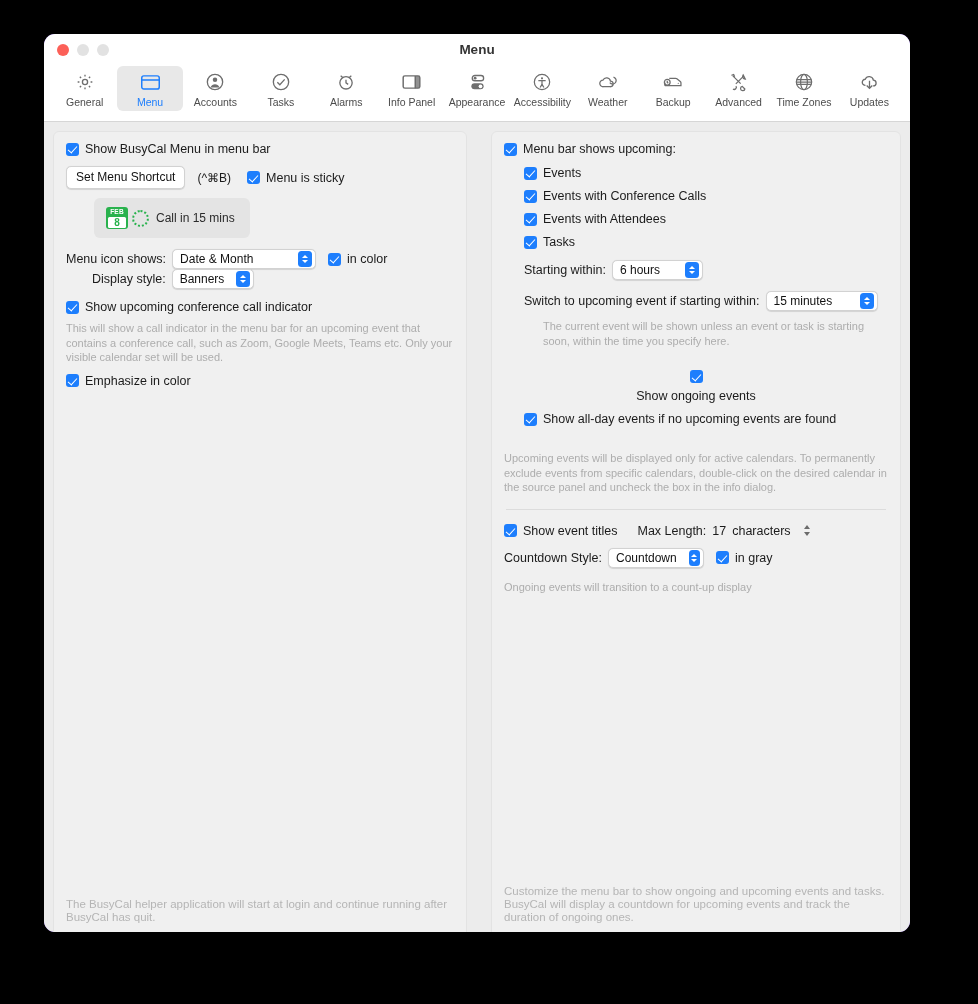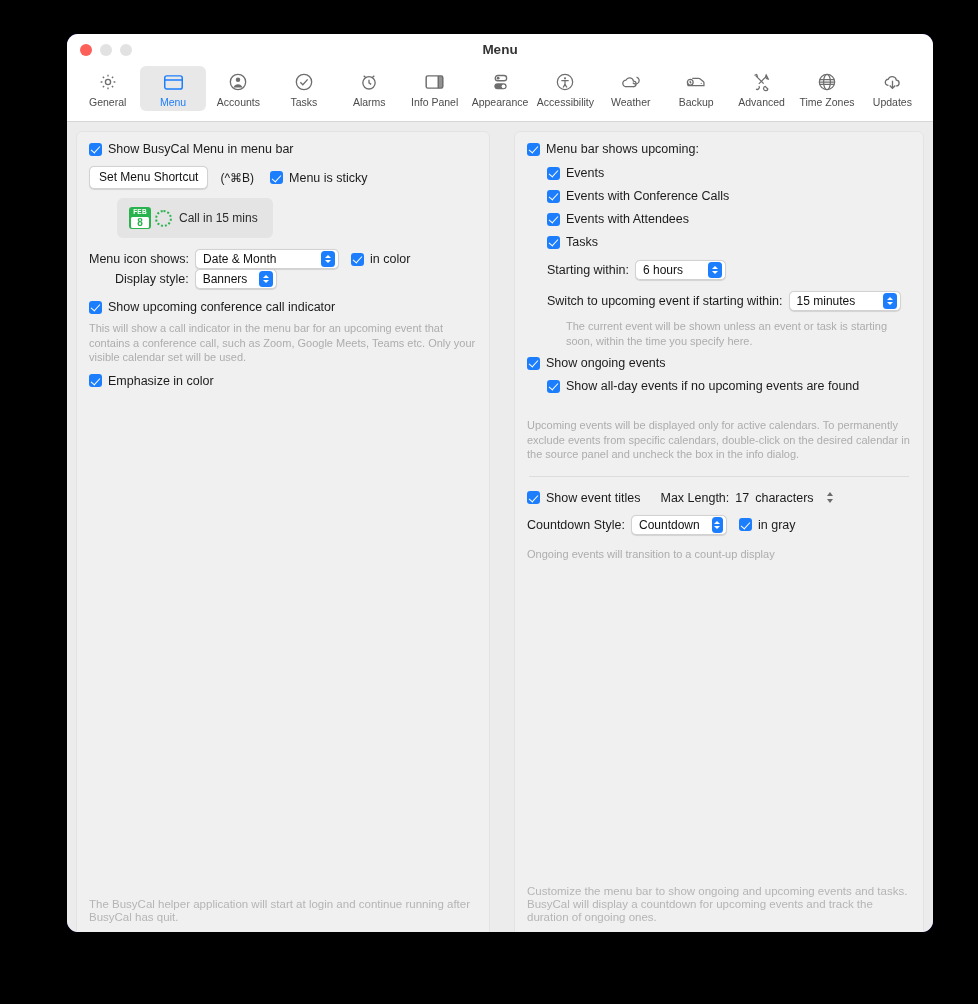--- a/index.html
+++ b/index.html
@@ -6,21 +6,21 @@
   html, body {
     width: 978px; height: 1004px;
     background: #000;
     font-family: "Liberation Sans", sans-serif;
     -webkit-font-smoothing: antialiased;
   }
 
   
   .window {
     position: absolute;
-    left: 67px; top: 34px;
+    left: 44px; top: 34px;
     width: 866px; height: 898px;
     background: #8b5cf6;
     border-radius: 11px;
     overflow: hidden;
     box-shadow: 0 14px 40px rgba(0,0,0,.55);
   }
 
   
   .titlebar {
     position: relative;
@@ -506,21 +506,21 @@
           <span class="spacer"></span>
           <span class="stepper-blue">
               <i class="up"></i>
               <i class="down"></i>
             </span>
         </span>
       </div>
 
       <div class="help indent1" style="margin-top:8px;margin-left:39px;">The current event will be shown unless an event or task is starting soon, within the time you specify here.</div>
 
-      <div class="row" style="margin-top:8px;">
+      <div class="row" style="margin-top:22px;flex-direction:column;">
         <span class="cb"></span>
         <span class="cb-label">Show ongoing events</span>
       </div>
 
       <div class="row indent1" style="margin-top:9px;">
         <span class="cb"></span>
         <span class="cb-label">Show all-day events if no upcoming events are found</span>
       </div>
 
       <div class="help" style="margin-top:25px;">Upcoming events will be displayed only for active calendars. To permanently exclude events from specific calendars, double-click on the desired calendar in the source panel and uncheck the box in the info dialog.</div>

